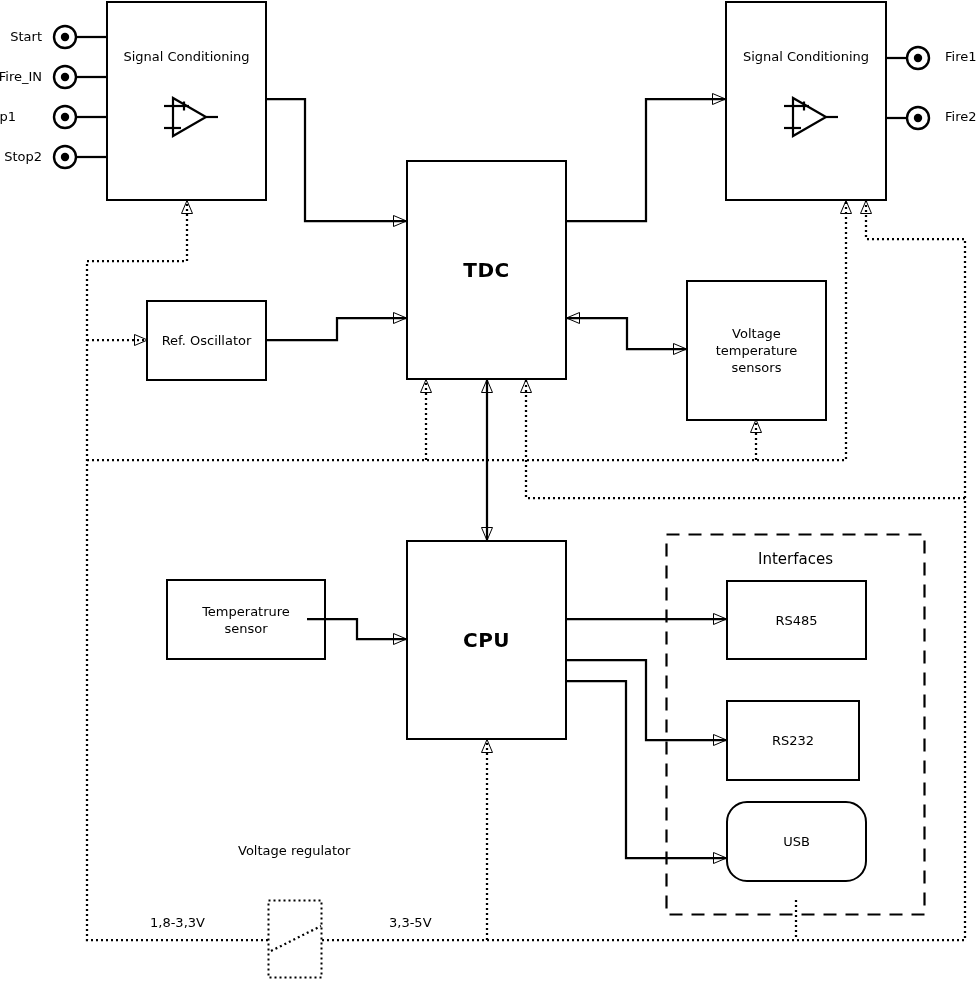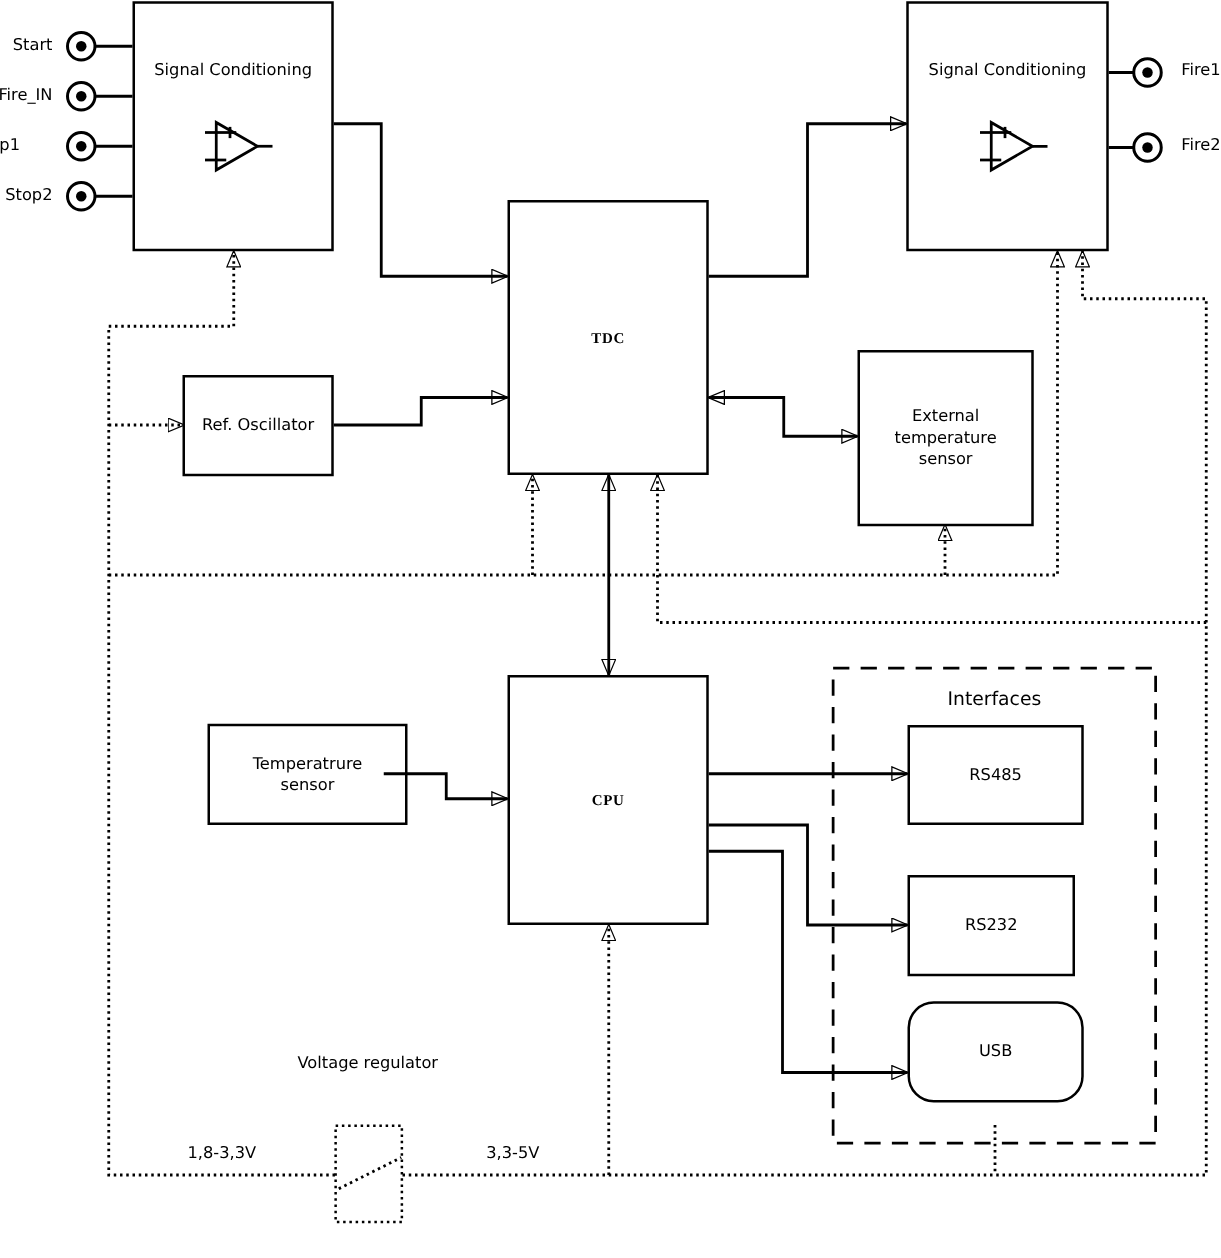--- a/index.html
+++ b/index.html
@@ -8,21 +8,21 @@
     font-family:"DejaVu Sans","Liberation Sans",sans-serif;color:#000;overflow:hidden;
   }
   .block{
     position:absolute;box-sizing:border-box;background:#ffffff;
     border:2px solid #000;display:flex;align-items:center;justify-content:center;
     text-align:center;z-index:2;
   }
   .block-label{font-size:13px;line-height:17px;}
   .top-label{align-items:flex-start;}
   .top-label .block-label{padding-top:45px;}
-  .big-label{font-size:12px;font-weight:bold;letter-spacing:0.5px;font-family:Liberation Serif, serif;}
+  .big-label{font-size:20px;font-weight:bold;letter-spacing:0.5px;}
   .float-label{
     position:absolute;font-size:13px;line-height:16px;white-space:nowrap;z-index:3;
   }
   .in-label{text-align:right;}
   .iface-title{
     position:absolute;left:666px;top:550px;width:259px;text-align:center;
     font-size:15px;line-height:18px;z-index:3;
   }
   #wires{
     position:absolute;left:0;top:0;width:977px;height:1006px;z-index:4;
@@ -49,21 +49,21 @@
 
   <div class="block" style="left:406px;top:160px;width:161px;height:220px;">
     <span class="big-label">TDC</span>
   </div>
 
   <div class="block" style="left:146px;top:300px;width:121px;height:81px;">
     <span class="block-label">Ref. Oscillator</span>
   </div>
 
   <div class="block" style="left:686px;top:280px;width:141px;height:141px;">
-    <span class="block-label" style="width:112px;">External temperature sensor</span>
+    <span class="block-label" style="width:112px;">Voltage temperature sensors</span>
   </div>
 
   <div class="block" style="left:406px;top:540px;width:161px;height:200px;">
     <span class="big-label">CPU</span>
   </div>
 
   <div class="block" style="left:166px;top:579px;width:160px;height:81px;">
     <span class="block-label" style="width:100px;">Temperatrure sensor</span>
   </div>
 

